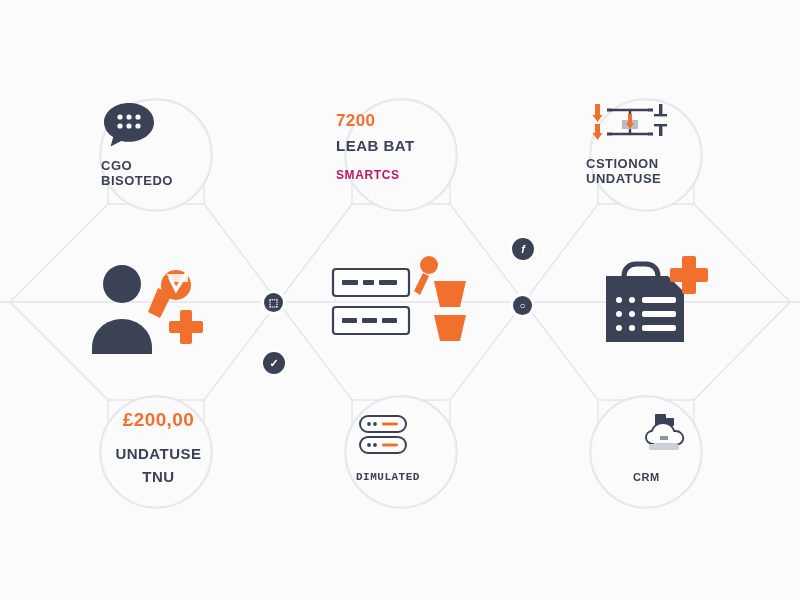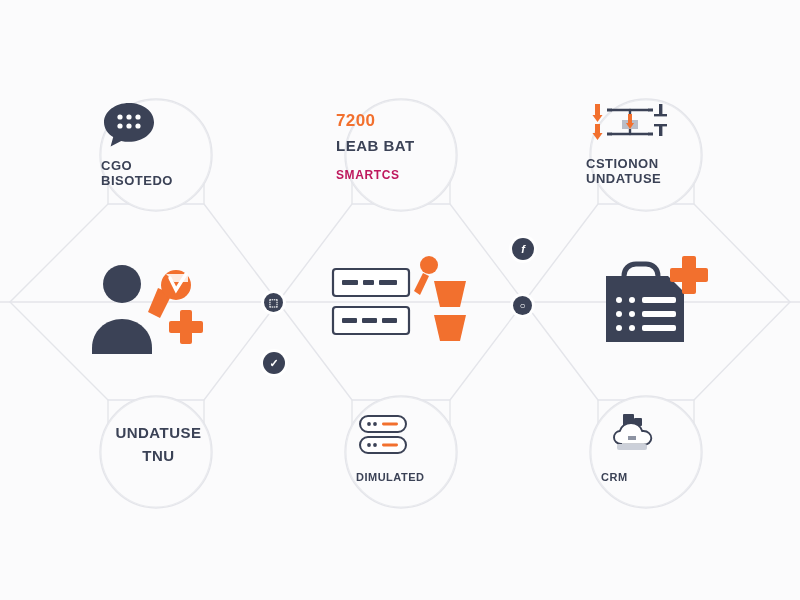--- a/index.html
+++ b/index.html
@@ -149,20 +149,21 @@
           <rect x="62" y="8.5" width="5" height="3"></rect>
           <rect x="62" y="32.5" width="5" height="3"></rect>
         </g>
       </svg>
     </span>
     <div class="label l-md" style="margin-top:8px;">CSTIONON</div>
     <div class="label l-md">UNDATUSE</div>
   </div>
 
   <div class="textnode" style="left:86px;top:410px;width:145px;">
+    <div class="amount" style="font-size:19px;">£200,00</div>
     <div class="label l-lg" style="margin-top:14px;">UNDATUSE</div>
     <div class="label l-lg" style="margin-top:5px;">TNU</div>
   </div>
 
   <div class="node" style="left:356px;top:412px;width:90px;">
     <span class="ico">
       <svg width="54" height="46" viewBox="0 0 54 46">
         <g fill="#ffffff" stroke="#3b4256" stroke-width="2">
           <rect x="4" y="4" width="46" height="16" rx="8"></rect>
           <rect x="4" y="25" width="46" height="16" rx="8"></rect>
@@ -172,24 +173,24 @@
             <circle cx="19" cy="12" r="1.9"></circle>
           <circle cx="13" cy="33" r="1.9"></circle>
             <circle cx="19" cy="33" r="1.9"></circle>
         </g>
         <g fill="#f2702e">
           <rect x="26" y="10.6" width="16" height="2.8" rx="1.4"></rect>
           <rect x="26" y="31.6" width="16" height="2.8" rx="1.4"></rect>
         </g>
       </svg>
     </span>
-    <div class="label l-sm" style="margin-top:9px;">DIMULATED</div>
-  </div>
-
-  <div class="node" style="left:601px;top:412px;width:90px;">
+    <div class="label l-sm" style="margin-top:9px;font-family:Liberation Mono, monospace;">DIMULATED</div>
+  </div>
+
+  <div class="node" style="left:633px;top:412px;width:90px;">
     <span class="ico">
       <svg width="62" height="46" viewBox="0 0 62 46">
         <g fill="#3b4256">
           <rect x="22" y="2" width="11" height="12" rx="1"></rect>
           <rect x="33" y="6" width="8" height="8" rx="1"></rect>
         </g>
         <path d="M12 32c-4 0-7-3-7-6.6 0-3.3 2.5-6 5.8-6.4C12 14.4 16.6 11 22 11c5.4 0 10 3.4 11.2 8h1.3c4.3 0 7.8 3.3 7.8 7.2 0 3.8-3.5 6.6-7.8 6.6H12z" transform="translate(8,0)" fill="#ffffff" stroke="#3b4256" stroke-width="1.9"></path>
         <rect x="16" y="32" width="30" height="6" rx="2" fill="#ccd0d9"></rect>
         <rect x="27" y="24" width="8" height="4" fill="#8e94a3"></rect>
       </svg>

